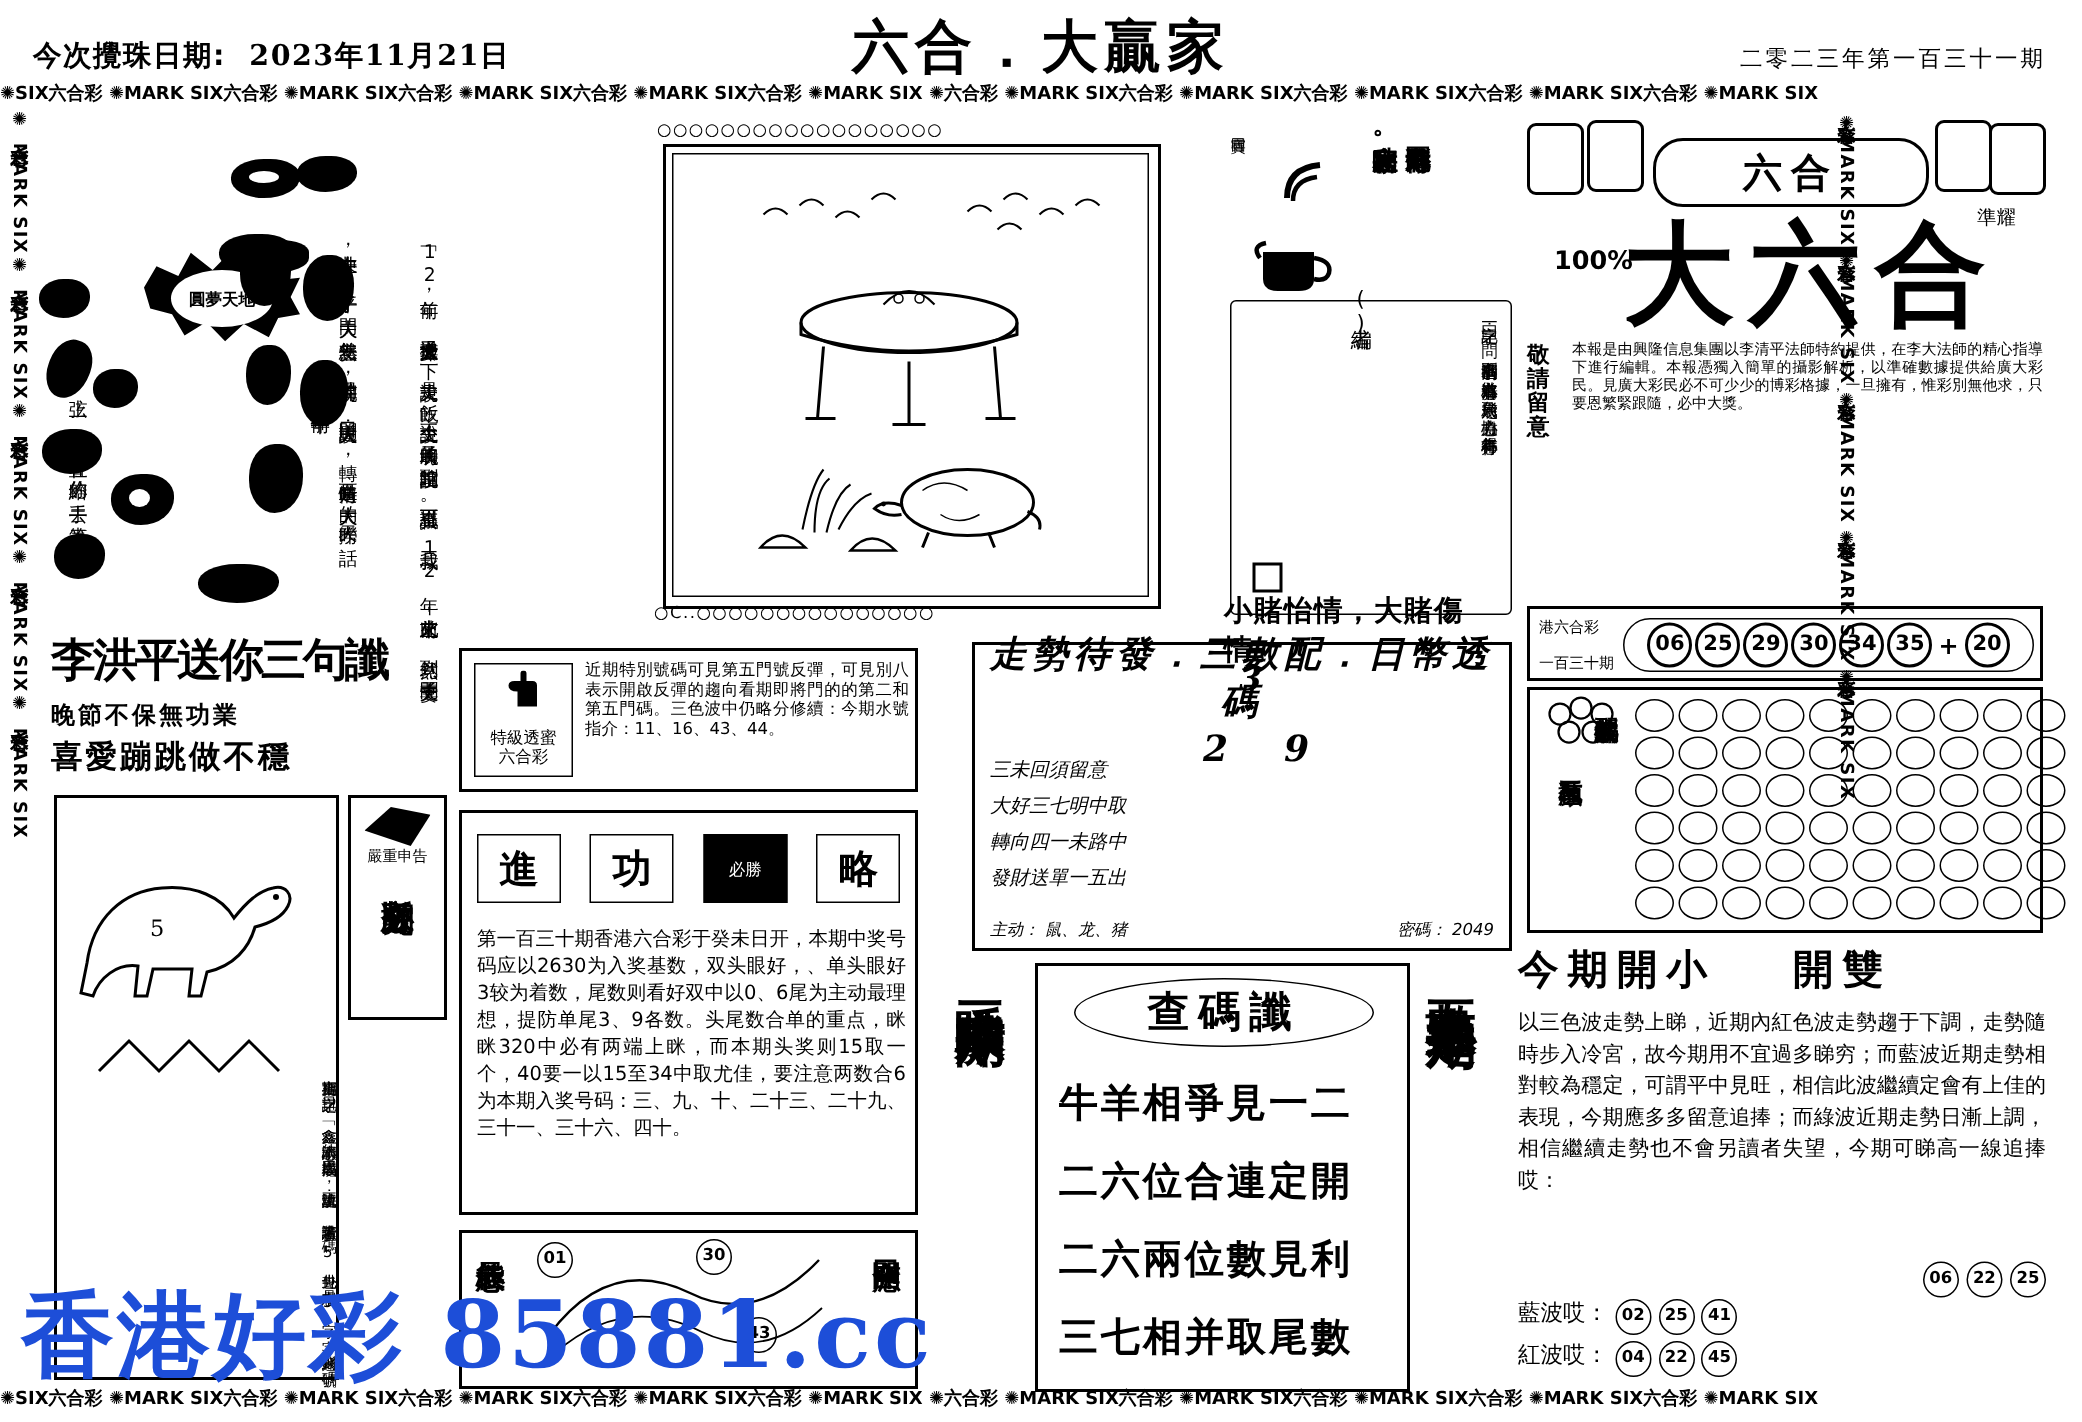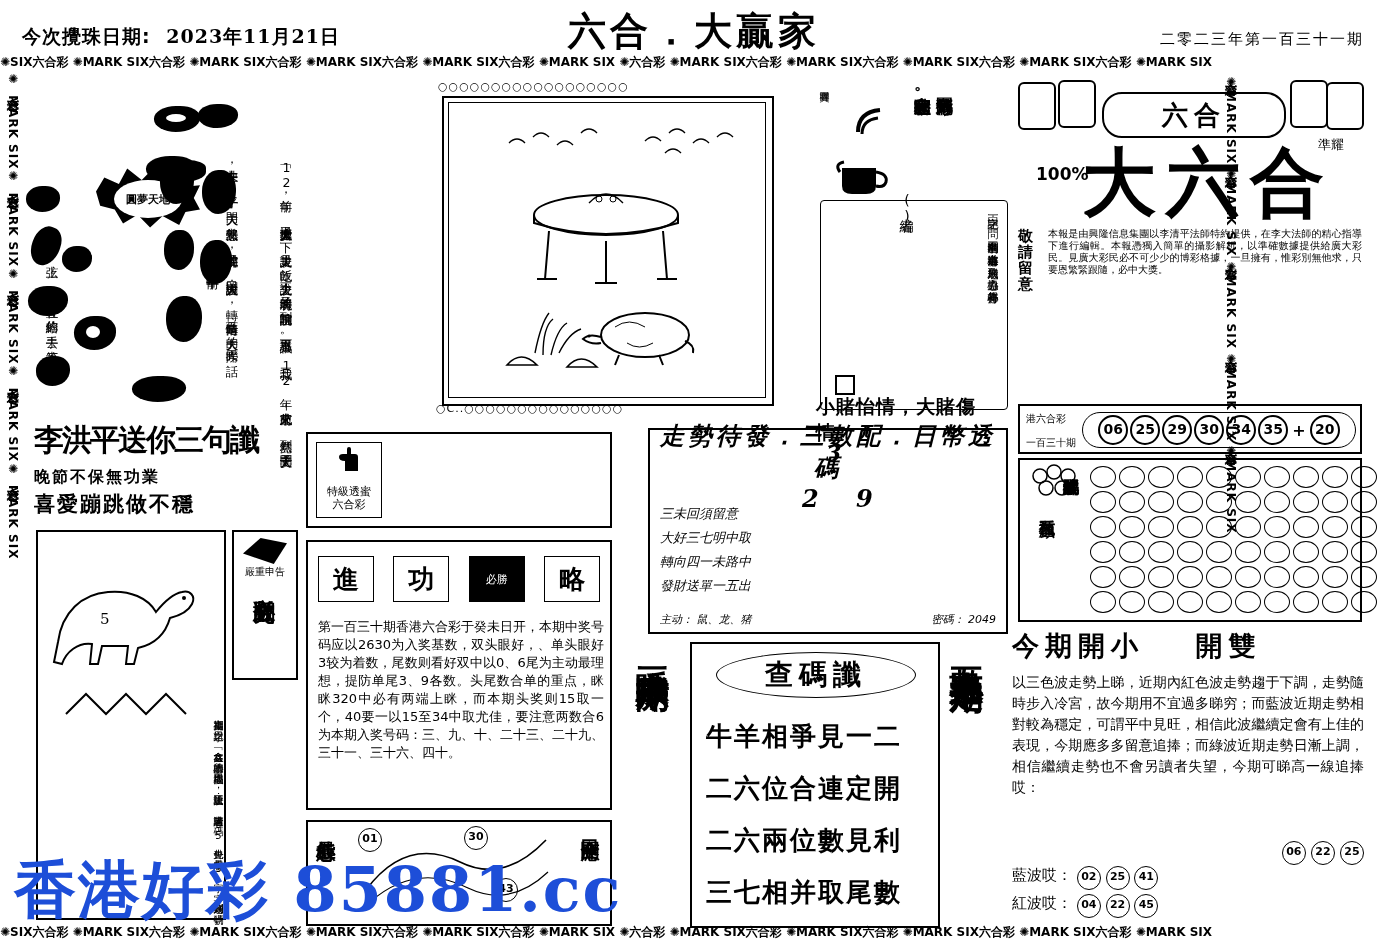--- a/index.html
+++ b/index.html
@@ -388,20 +388,21 @@
   </div>
 
   <div class="bx brd" style="left:306px;top:432px;width:306px;height:96px;">
     <div class="bx brd1 ctr" style="left:8px;top:8px;width:66px;height:76px;font-size:11px;line-height:13px;white-space:pre-line;">
       <svg width="28" height="26" viewBox="0 0 28 26" style="position:absolute;top:4px;left:18px;">
         <path d="M10 24 v-10 q-6 0 -6 -4 q0 -3 4 -3 h4 v-5 q0 -2 2 -2 q2 0 2 2 v5 h4 q3 0 3 3 v14 z" fill="#000"></path>
       </svg>
       <span style="position:absolute;bottom:6px;left:0;width:100%;">特級透蜜
 六合彩</span>
     </div>
+    <div class="sm" style="position:absolute;left:82px;top:6px;width:216px;text-align:justify;">近期特別號碼可見第五門號反彈，可見別八表示開啟反彈的趨向看期即將門的的第二和第五門碼。三色波中仍略分修續：今期水號指介：11、16、43、44。</div>
   </div>
 
   <div class="bx brd" style="left:306px;top:540px;width:306px;height:270px;">
     <div style="display:flex;justify-content:space-around;align-items:center;margin-top:14px;">
       <div class="bx brd1 ctr bigcn" style="position:relative;width:56px;height:46px;font-size:26px;">進</div>
       <div class="bx brd1 ctr bigcn" style="position:relative;width:56px;height:46px;font-size:26px;">功</div>
       <div class="bx brd1 ctr" style="position:relative;width:56px;height:46px;background:#000;">
         <span style="color:#fff;font-size:11px;">必勝</span>
       </div>
       <div class="bx brd1 ctr bigcn" style="position:relative;width:56px;height:46px;font-size:26px;">略</div>

